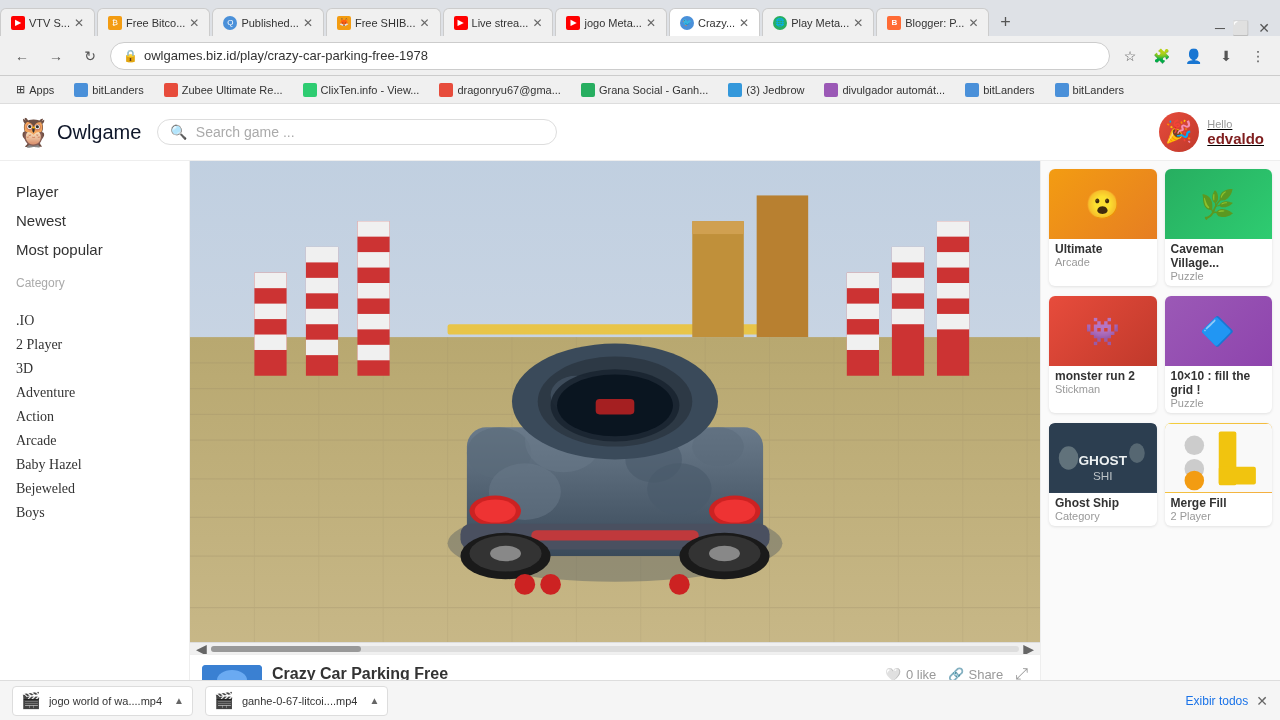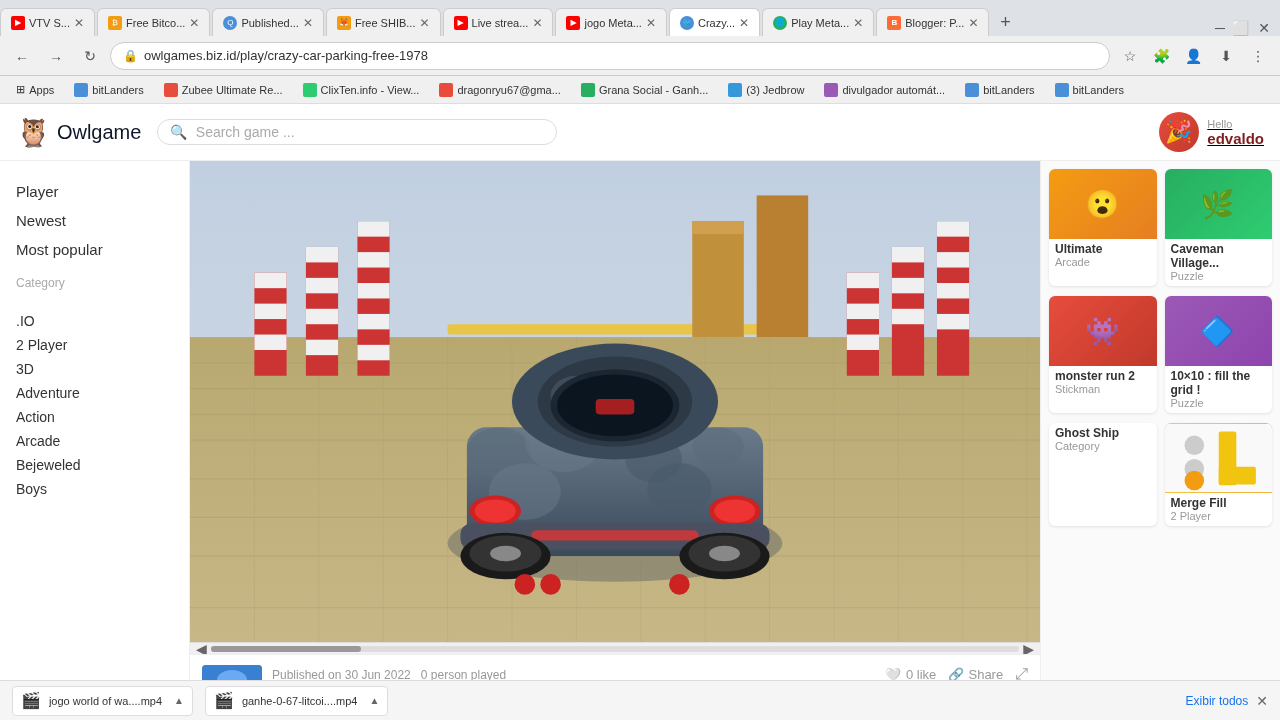--- a/index.html
+++ b/index.html
@@ -37,21 +37,21 @@
     .user-info { display: flex; flex-direction: column; text-decoration: underline; }
     .hello-text { font-size: 11px; color: #999; }
     .username { font-size: 15px; font-weight: bold; color: #7f1d1d; }
 
     .page-body { display: flex; flex: 1; overflow: hidden; }
 
     
     .sidebar { width: 190px; padding: 16px 16px; flex-shrink: 0; border-right: 1px solid #eee; overflow-y: auto; }
     .sidebar-link { display: block; padding: 6px 0; font-size: 15px; color: #333; cursor: pointer; text-decoration: none; }
     .sidebar-category { font-size: 12px; color: #aaa; margin-top: 12px; margin-bottom: 19px; }
-    .sidebar-cat-link { display: block; padding: 4px 0; font-size: 14px; color: #333; cursor: pointer; text-decoration: none; }
+    .sidebar-cat-link { display: block; padding: 4px 0; font-size: 14px; color: #333; cursor: pointer; text-decoration: none; font-family: Liberation Serif, serif; }
 
     
     .main-content { flex: 1; display: flex; flex-direction: column; overflow: hidden; }
 
     .game-area { display: flex; overflow: hidden; flex: 1; }
 
     .game-player { flex: 1; display: flex; flex-direction: column; overflow: hidden; }
 
     .game-frame { flex: 1; background: #555; position: relative; overflow: hidden; min-height: 300px; }
 
@@ -247,20 +247,21 @@
       <a class="sidebar-link">Player</a>
       <a class="sidebar-link">Newest</a>
       <a class="sidebar-link">Most popular</a>
       <div class="sidebar-category">Category</div>
       <a class="sidebar-cat-link">.IO</a>
       <a class="sidebar-cat-link">2 Player</a>
       <a class="sidebar-cat-link">3D</a>
       <a class="sidebar-cat-link">Adventure</a>
       <a class="sidebar-cat-link">Action</a>
       <a class="sidebar-cat-link">Arcade</a>
+      <a class="sidebar-cat-link">Baby Hazel</a>
       <a class="sidebar-cat-link">Bejeweled</a>
       <a class="sidebar-cat-link">Boys</a>
     </div>
 
     <div class="main-content">
       <div class="game-area">
         <div class="game-player">
 
           <div class="game-frame">
             
@@ -410,20 +411,21 @@
                 <svg width="60" height="45" viewBox="0 0 60 45">
                   <rect width="60" height="45" fill="#3a80d2"></rect>
                   <rect x="10" y="20" width="40" height="18" rx="5" fill="#5a9ae2"></rect>
                   <ellipse cx="18" cy="38" rx="7" ry="5" fill="#1a1a1a"></ellipse>
                   <ellipse cx="42" cy="38" rx="7" ry="5" fill="#1a1a1a"></ellipse>
                   <ellipse cx="30" cy="15" rx="15" ry="10" fill="#6aaaf2"></ellipse>
                 </svg>
               </div>
             </div>
             <div class="game-details">
+              <div class="game-title">Crazy Car Parking Free</div>
               <div class="game-meta">
                 <span>Published on 30 Jun 2022</span>&nbsp;&nbsp;
                 <span>0 person played</span>
               </div>
             </div>
             <div class="game-actions">
               <div class="like-btn">
                 <span>🤍</span>
                 <span>0 like</span>
               </div>
@@ -460,20 +462,30 @@
             </div>
             <div class="game-card-small">
               <div class="thumb-grid">🔷</div>
               <div class="game-card-name">10×10 : fill the grid !</div>
               <div class="game-card-genre">Puzzle</div>
             </div>
           </div>
 
           <div class="game-card-pair">
             <div class="game-card-small">
+              <div class="thumb-ghost">
+                <svg width="110" height="70" viewBox="0 0 110 70" style="display:block;">
+                  <rect width="110" height="70" fill="#2c3e50"></rect>
+                  <text x="55" y="42" text-anchor="middle" font-size="14" fill="#ecf0f1" font-weight="bold">GHOST</text>
+                  <text x="55" y="58" text-anchor="middle" font-size="12" fill="#bdc3c7">SHI</text>
+
+                  <ellipse cx="20" cy="35" rx="10" ry="12" fill="#95a5a6" opacity="0.5"></ellipse>
+                  <ellipse cx="90" cy="30" rx="8" ry="10" fill="#95a5a6" opacity="0.4"></ellipse>
+                </svg>
+              </div>
               <div class="game-card-name">Ghost Ship</div>
               <div class="game-card-genre">Category</div>
             </div>
             <div class="game-card-small">
               <div class="thumb-merge">
                 <svg width="110" height="70" viewBox="0 0 110 70" style="display:block;">
                   <rect width="110" height="70" fill="#f9f9f9"></rect>
 
                   <rect x="55" y="8" width="18" height="55" rx="2" fill="#f1c40f"></rect>
                   <rect x="55" y="44" width="38" height="18" rx="2" fill="#f1c40f"></rect>

